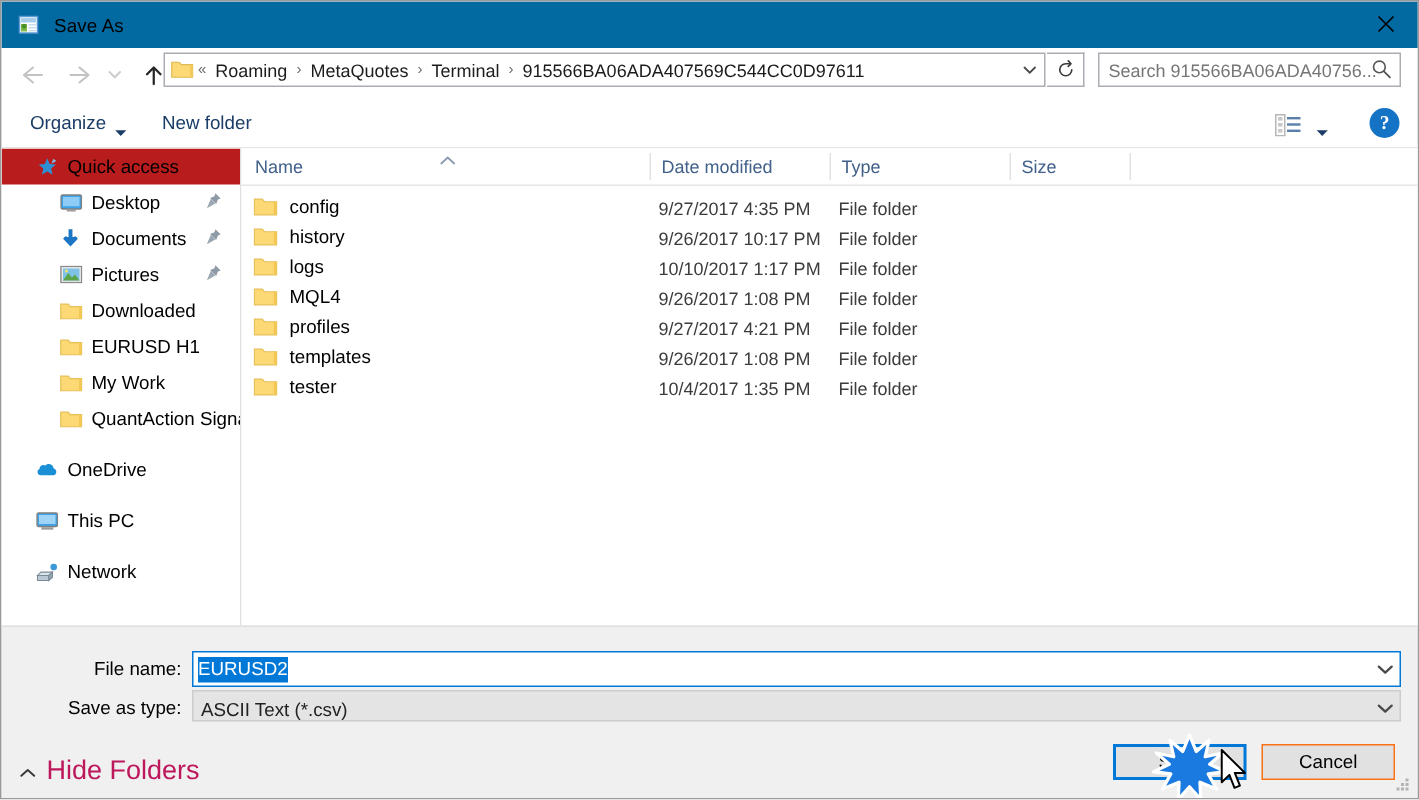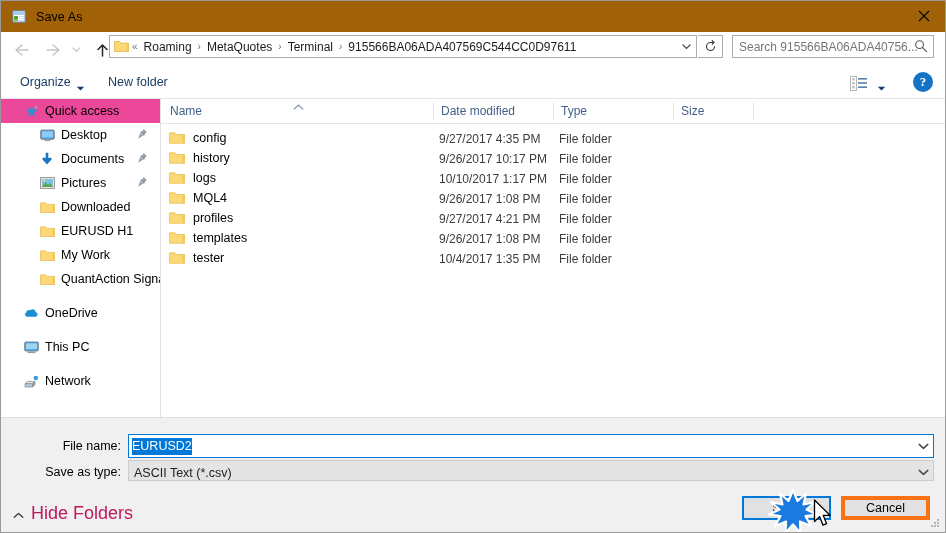--- a/index.html
+++ b/index.html
@@ -18,21 +18,21 @@
     overflow: hidden;
     box-sizing: border-box;
     border: 1px solid #9a9a9a;
   }
 
   
   #titlebar {
     position: absolute;
     left: 0; top: 0;
     width: 946px; height: 31px;
-    background: #a16207;
+    background: #0369a1;
     display: flex;
     align-items: center;
   }
   #title-icon {
     width: 16px; height: 16px;
     margin-left: 10px;
     position: relative;
     flex: none;
   }
   #title-text {
@@ -177,21 +177,21 @@
   }
   .side-item {
     position: relative;
     height: 24px;
     display: flex;
     align-items: center;
     font-size: 12.5px;
     color: #000000;
     white-space: nowrap;
   }
-  .side-item.selected { background: #ec4899; }
+  .side-item.selected { background: #b91c1c; }
   .side-icon {
     width: 16px; height: 16px;
     flex: none;
     display: flex; align-items: center; justify-content: center;
     margin-right: 6px;
   }
   .lvl1 { padding-left: 22px; }
   .lvl2 { padding-left: 38px; }
   .pin {
     position: absolute;
@@ -342,21 +342,21 @@
     background: #e1e1e1;
     box-sizing: border-box;
     display: flex; align-items: center; justify-content: center;
     font-size: 12.5px;
     color: #000000;
   }
   #cancel-btn {
     position: absolute;
     left: 840px; top: 495px;
     width: 89px; height: 24px;
-    border: 4px solid #f97316;
+    border: 1px solid #f97316;
     background: #e1e1e1;
     box-sizing: border-box;
     display: flex; align-items: center; justify-content: center;
     font-size: 12.5px;
     color: #000000;
   }
   #grip {
     position: absolute;
     right: 4px; bottom: 3px;
     width: 12px; height: 12px;

